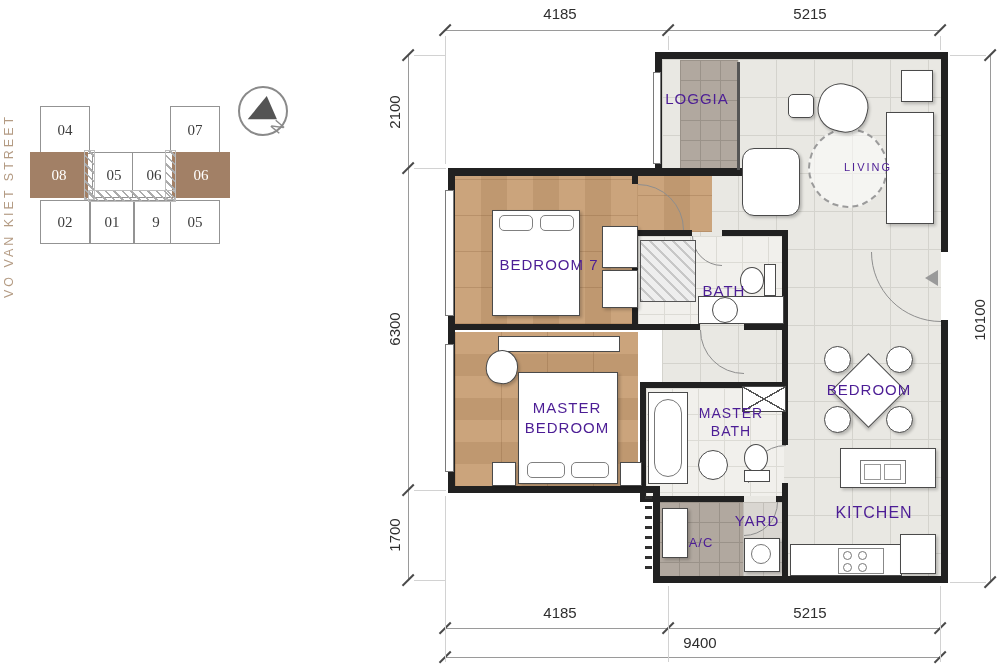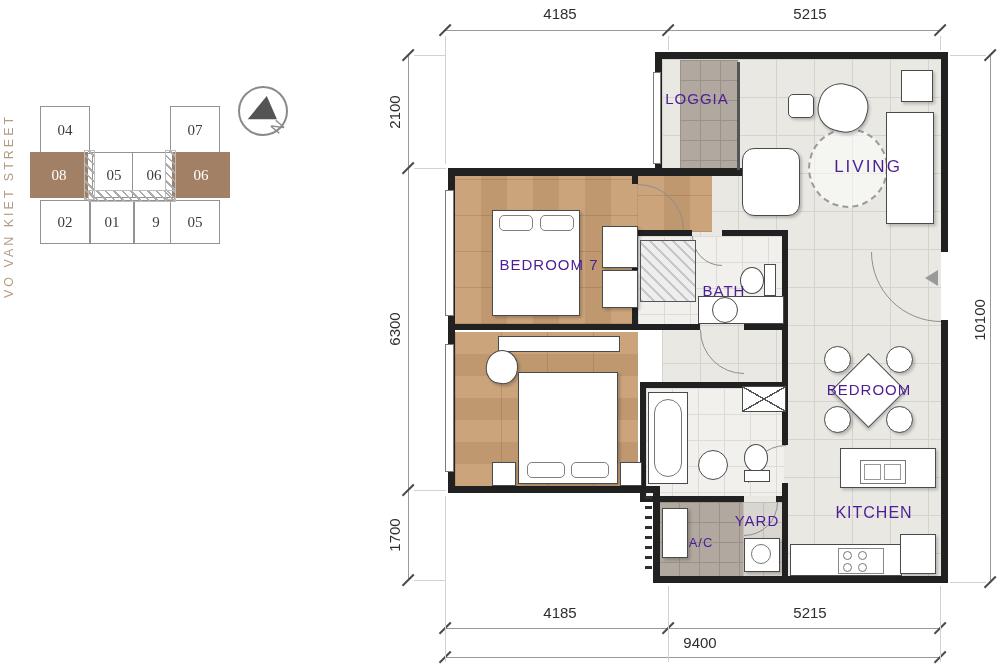--- a/index.html
+++ b/index.html
@@ -267,21 +267,23 @@
   <div class="burner" style="left:858px;top:551px"></div>
   <div class="burner" style="left:843px;top:563px"></div>
   <div class="burner" style="left:858px;top:563px"></div>
   <div class="furn" style="left:900px;top:534px;width:36px;height:40px"></div>
 
   <div class="furn" style="left:744px;top:538px;width:36px;height:34px"></div>
   <div class="furn circle flat" style="left:751px;top:544px;width:20px;height:20px;border-color:#777"></div>
   <div class="furn" style="left:662px;top:508px;width:26px;height:50px"></div>
 
   <div class="room-label" style="left:697px;top:99px">LOGGIA</div>
-  <div class="room-label" style="left:868px;top:167px;font-size:17px;letter-spacing:2px">LIVING</div>
+  <div class="room-label" style="left:868px;top:167px;font-size:11px;letter-spacing:2px">LIVING</div>
   <div class="room-label" style="left:549px;top:265px">BEDROOM 7</div>
   <div class="room-label" style="left:724px;top:291px">BATH</div>
+  <div class="room-label wrap" style="left:567px;top:417px;width:120px">MASTER BEDROOM</div>
+  <div class="room-label wrap" style="left:731px;top:422px;width:86px;font-size:14px">MASTER BATH</div>
   <div class="room-label" style="left:869px;top:390px">BEDROOM</div>
   <div class="room-label" style="left:874px;top:513px;font-size:16px">KITCHEN</div>
   <div class="room-label" style="left:757px;top:521px">YARD</div>
   <div class="room-label" style="left:701px;top:543px;font-size:13px">A/C</div>
 
 </div>
 
 </body></html>

